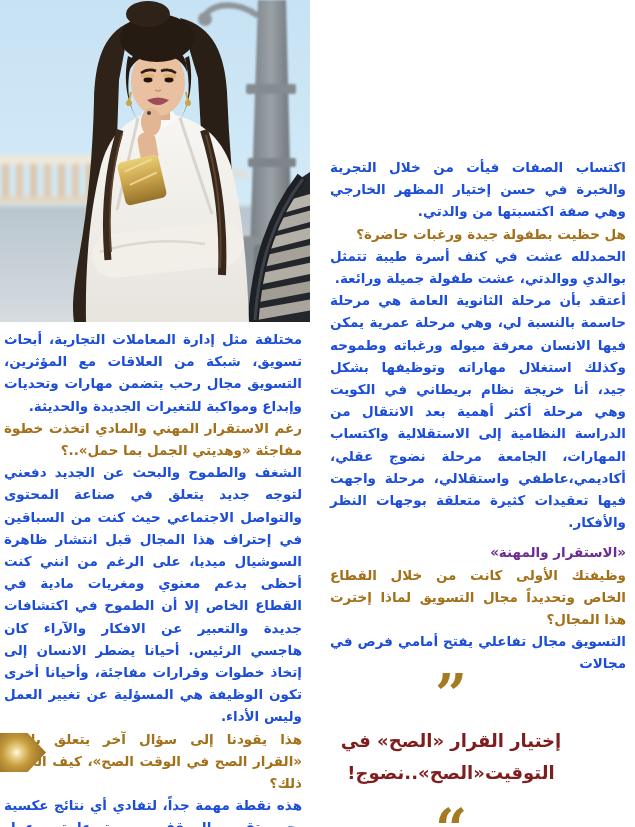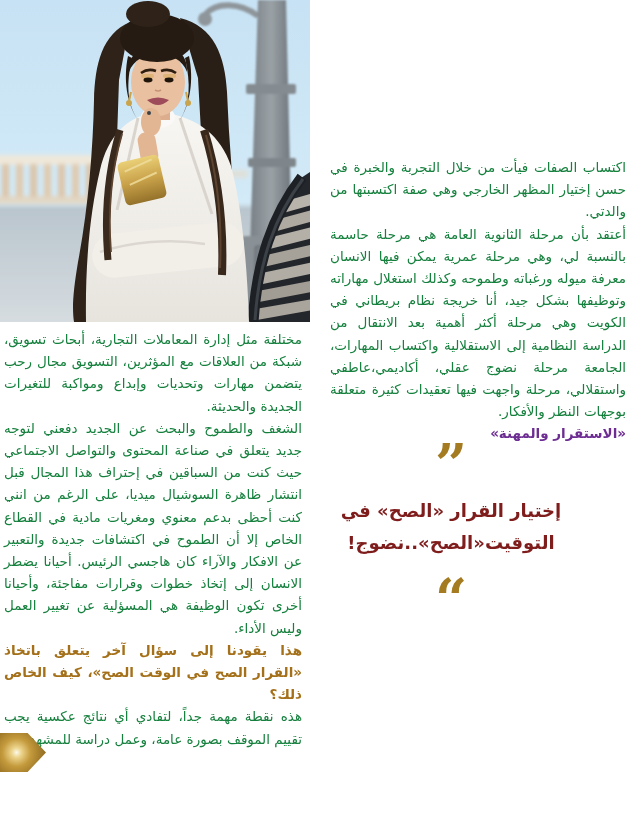--- a/index.html
+++ b/index.html
@@ -24,24 +24,25 @@
     direction: rtl;
   }
   .col-left { left: 4px; top: 328px; width: 298px; }
   .col-right { left: 330px; top: 156px; width: 296px; }
   .body-para, .q-heading, .section-heading {
     margin: 0;
     font-size: 13.5px;
     line-height: 22.2px;
     text-align: justify;
     text-justify: inter-word;
-    color: #15803d;
+    color: #1d4ed8;
+    font-weight: bold;
   }
   .q-heading { font-weight: bold; color: #a4701a; }
-  .section-heading { font-weight: bold; color: #6d2d92; }
+  .section-heading { font-weight: bold; color: #6d2d92; margin-top: 8px; }
   .pull-quote {
     width: 222px;
     margin: 2px 64px 0 10px; 
     text-align: center;
   }
   .quote-mark {
     display: block;
     font-family: "DejaVu Serif", serif;
     font-weight: bold;
     font-size: 56px;
@@ -194,29 +195,34 @@
         <path d="M120,130 C108,170 104,215 108,260" stroke="#3a2a1e" stroke-width="7" fill="none"></path>
         <path d="M204,130 C218,175 224,225 222,275" stroke="#38281c" stroke-width="8" fill="none"></path>
         <path d="M206,135 C218,178 222,225 220,268" stroke="#5d4430" stroke-width="2" fill="none"></path>
         <path d="M122,134 C111,172 108,214 111,252" stroke="#5d4430" stroke-width="1.8" fill="none"></path>
       </g>
     </svg>
   </div>
 
   <div class="col col-left" lang="ar">
     <p class="body-para">مختلفة مثل إدارة المعاملات التجارية، أبحاث تسويق، شبكة من العلاقات مع المؤثرين، التسويق مجال رحب يتضمن مهارات وتحديات وإبداع ومواكبة للتغيرات الجديدة والحديثة.</p>
+    <p class="q-heading">رغم الاستقرار المهني والمادي اتخذت خطوة مفاجئة «وهديتي الجمل بما حمل»..؟</p>
     <p class="body-para">الشغف والطموح والبحث عن الجديد دفعني لتوجه جديد يتعلق في صناعة المحتوى والتواصل الاجتماعي حيث كنت من السباقين في إحتراف هذا المجال قبل انتشار ظاهرة السوشيال ميديا، على الرغم من انني كنت أحظى بدعم معنوي ومغريات مادية في القطاع الخاص إلا أن الطموح في اكتشافات جديدة والتعبير عن الافكار والآراء كان هاجسي الرئيس. أحيانا يضطر الانسان إلى إتخاذ خطوات وقرارات مفاجئة، وأحيانا أخرى تكون الوظيفة هي المسؤلية عن تغيير العمل وليس الأداء.</p>
     <p class="q-heading">هذا يقودنا إلى سؤال آخر يتعلق باتخاذ «القرار الصح في الوقت الصح»، كيف الخاص ذلك؟</p>
     <p class="body-para">هذه نقطة مهمة جداً، لتفادي أي نتائج عكسية يجب تقييم الموقف بصورة عامة، وعمل دراسة للمشهد</p>
   </div>
 
   <div class="col col-right" lang="ar">
     <p class="body-para">اكتساب الصفات فيأت من خلال التجربة والخبرة في حسن إختيار المظهر الخارجي وهي صفة اكتسبتها من والدتي.</p>
+    <p class="q-heading">هل حظيت بطفولة جيدة ورغبات حاضرة؟</p>
+    <p class="body-para">الحمدلله عشت في كنف أسرة طيبة تتمثل بوالدي ووالدتي، عشت طفولة جميلة ورائعة.</p>
     <p class="body-para">أعتقد بأن مرحلة الثانوية العامة هي مرحلة حاسمة بالنسبة لي، وهي مرحلة عمرية يمكن فيها الانسان معرفة ميوله ورغباته وطموحه وكذلك استغلال مهاراته وتوظيفها بشكل جيد، أنا خريجة نظام بريطاني في الكويت وهي مرحلة أكثر أهمية بعد الانتقال من الدراسة النظامية إلى الاستقلالية واكتساب المهارات، الجامعة مرحلة نضوج عقلي، أكاديمي،عاطفي واستقلالي، مرحلة واجهت فيها تعقيدات كثيرة متعلقة بوجهات النظر والأفكار.</p>
     <p class="section-heading">«الاستقرار والمهنة»</p>
+    <p class="q-heading">وظيفتك الأولى كانت من خلال القطاع الخاص وتحديداً مجال التسويق لماذا إخترت هذا المجال؟</p>
+    <p class="body-para">التسويق مجال تفاعلي يفتح أمامي فرص في مجالات</p>
 
     <div class="pull-quote">
       <span class="quote-mark close">”</span>
       <p class="pull-quote-text">إختيار القرار «الصح» في التوقيت«الصح»..نضوج!</p>
       <span class="quote-mark open">“</span>
     </div>
   </div>
 
   <div class="gold-arrow"></div>
 

